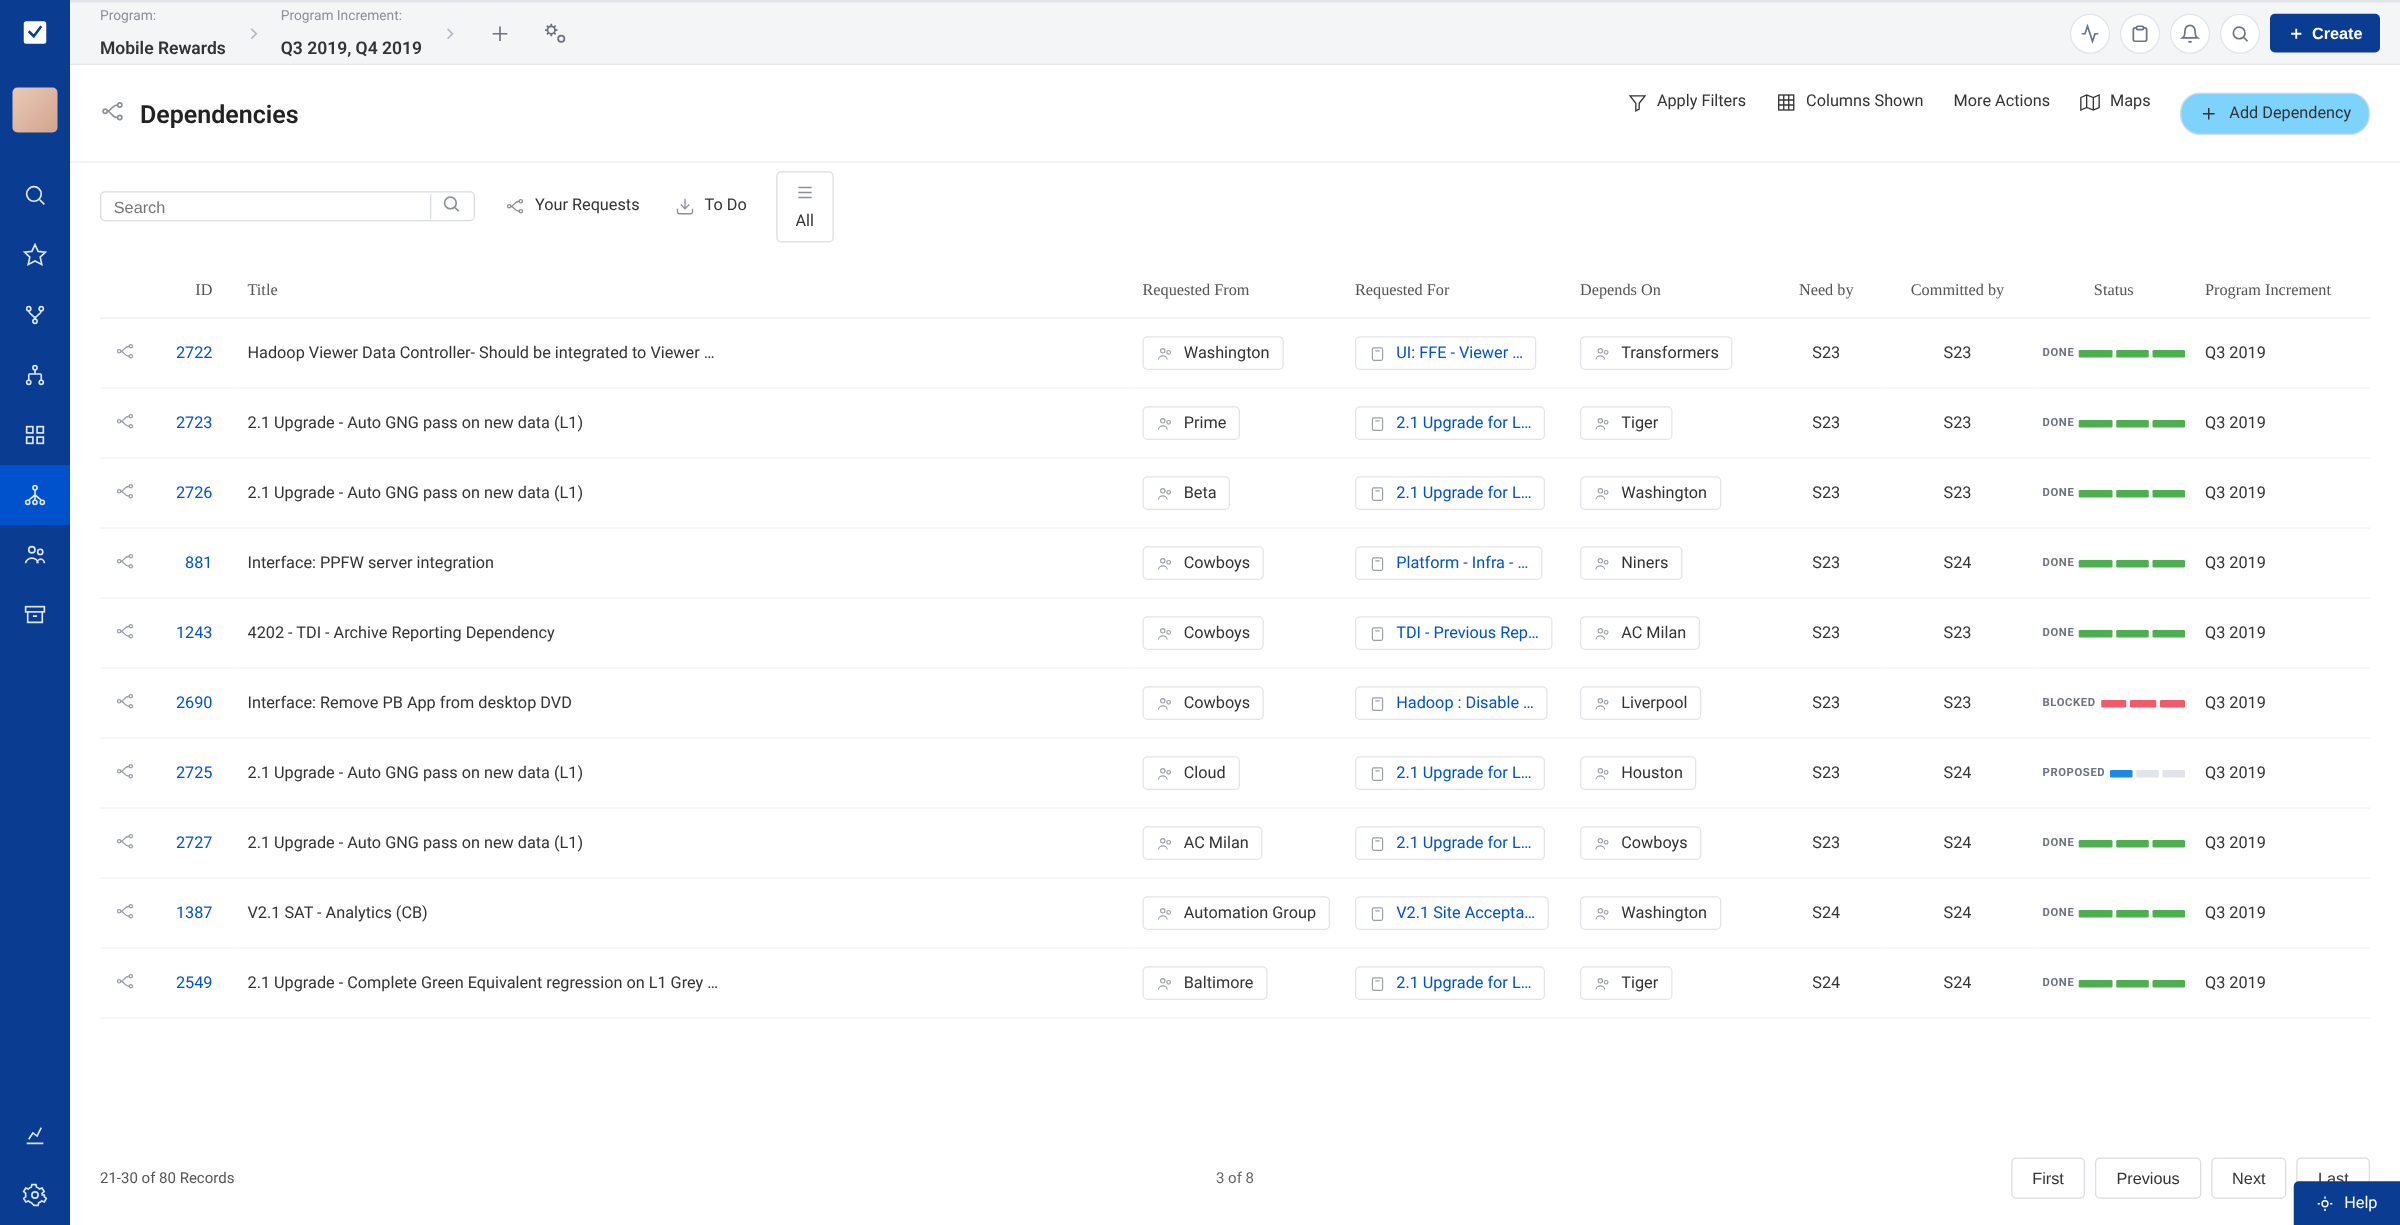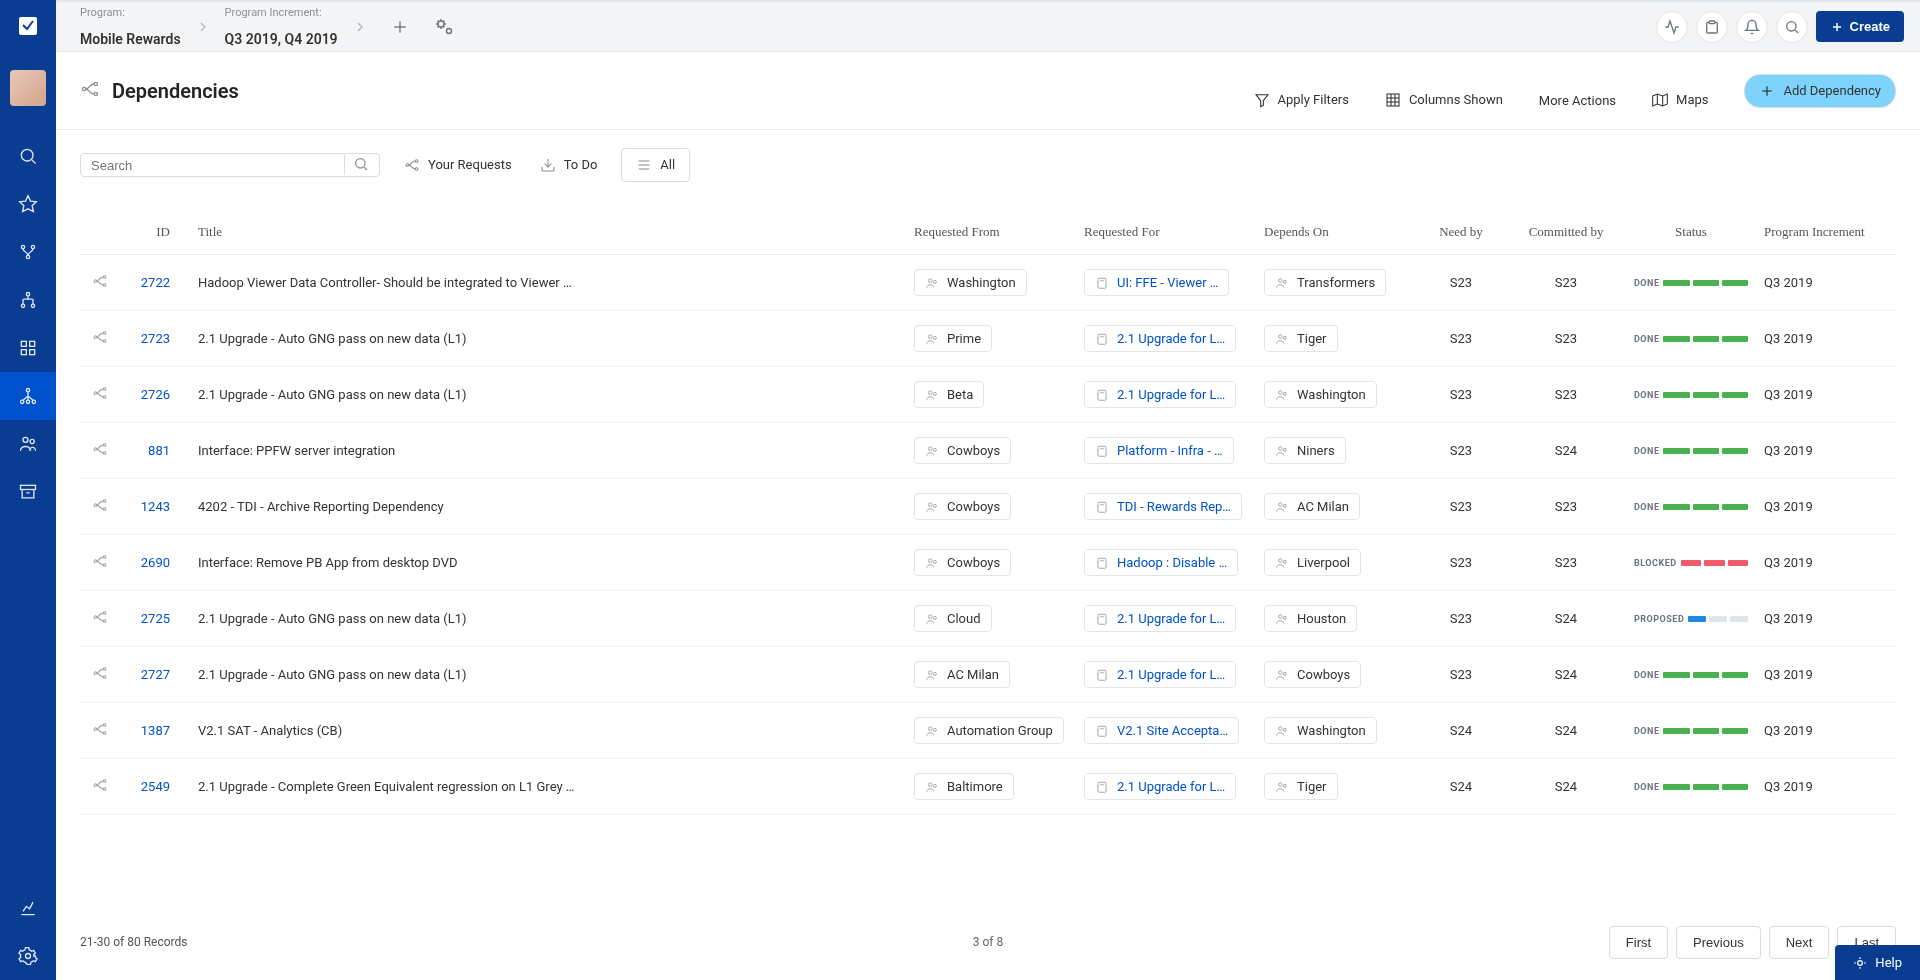--- a/index.html
+++ b/index.html
@@ -23,31 +23,31 @@
 .top-icons { display: flex; gap: 8px; margin-left: 8px; }
 .top-icon-btn { width: 36px; height: 36px; display: flex; align-items: center; justify-content: center; color: #6b7280; cursor: pointer; }
 .top-right { margin-left: auto; display: flex; align-items: center; gap: 8px; }
 .circle-btn { width: 32px; height: 32px; border: 1px solid #e1e4e8; border-radius: 50%; display: flex; align-items: center; justify-content: center; background: #fff; cursor: pointer; color: #6b7280; }
 .create-btn { background: #0a3d91; color: #fff; border: none; padding: 8px 14px; border-radius: 4px; font-size: 13px; font-weight: 600; display: flex; align-items: center; gap: 6px; cursor: pointer; }
 
 
 .page-header { position: absolute; left: 56px; right: 0; top: 52px; height: 78px; border-bottom: 1px solid #ebedf0; display: flex; align-items: center; padding: 0 24px; }
 .page-title-wrap { display: flex; align-items: center; gap: 12px; }
 .page-title { font-size: 20px; font-weight: 600; color: #222; }
-.header-actions { margin-left: auto; display: flex; align-items: flex-end; gap: 36px; }
+.header-actions { margin-left: auto; display: flex; align-items: flex-start; gap: 24px; }
 .hdr-action { display: flex; align-items: center; gap: 8px; color: #333; font-size: 13px; cursor: pointer; }
 .hdr-outline-btn { border: 1px solid #d9dce1; border-radius: 16px; padding: 8px 14px; display: flex; align-items: center; gap: 8px; cursor: pointer; background: #7dd3fc; }
 
 
 .toolbar { position: absolute; left: 56px; right: 0; top: 130px; height: 70px; display: flex; align-items: center; padding: 0 24px; gap: 20px; }
 .search-wrap { display: flex; align-items: center; border: 1px solid #d9dce1; border-radius: 4px; height: 24px; width: 300px; padding: 0 10px; }
 .search-wrap input { border: none; outline: none; flex: 1; font-size: 13px; background: transparent; }
 .search-wrap .divider { width: 1px; height: 20px; background: #d9dce1; margin: 0 8px; }
 .tb-btn { display: flex; align-items: flex-start; gap: 8px; color: #333; font-size: 13px; padding: 8px 4px; cursor: pointer; }
-.tb-outline { border: 1px solid #d9dce1; border-radius: 4px; padding: 8px 14px; }
+.tb-outline { border: 1px solid #d9dce1; border-radius: 4px; padding: 8px 14px; flex-direction: column; }
 
 
 .table-wrap { position: absolute; left: 80px; right: 24px; top: 210px; bottom: 70px; overflow: hidden; }
 table { width: 100%; border-collapse: collapse; table-layout: fixed; }
 thead th { text-align: left; font-weight: 400; color: #555; font-size: 13px; padding: 14px 8px; border-bottom: 1px solid #ebedf0; font-family: Liberation Serif, serif; }
 thead th.center, tbody td.center { text-align: center; }
 tbody td { padding: 14px 8px; border-bottom: 1px solid #f1f2f4; font-size: 13px; color: #333; vertical-align: middle; white-space: nowrap; overflow: hidden; text-overflow: ellipsis; }
 .id-link { color: #0052cc; font-weight: 400; cursor: pointer; text-align: right; display: inline-block; }
 .link-text { color: #0052cc; cursor: pointer; }
 .cell-chip { display: inline-flex; align-items: center; gap: 8px; border: 1px solid #e1e4e8; border-radius: 4px; padding: 5px 10px; max-width: 100%; background: #fff; }
@@ -548,21 +548,21 @@
                 <circle cx="17" cy="10" r="2.5"></circle>
                 <path d="M3 20c0-3 3-5 6-5s6 2 6 5"></path>
               </svg>
               <span class="txt">Cowboys</span>
             </div></td>
           <td><div class="cell-chip">
               <svg class="chip-icon" viewBox="0 0 24 24" fill="none" stroke="#9aa0a9" stroke-width="1.6">
                 <rect x="5" y="4" width="14" height="17" rx="2"></rect>
                 <line x1="9" y1="8" x2="15" y2="8"></line>
               </svg>
-              <span class="txt link-text">TDI - Rewards Rep…</span>
+              <span class="txt link-text">TDI - Previous Rep…</span>
             </div></td>
           <td><div class="cell-chip">
               <svg class="chip-icon" viewBox="0 0 24 24" fill="none" stroke="#9aa0a9" stroke-width="1.6">
                 <circle cx="9" cy="8" r="3"></circle>
                 <circle cx="17" cy="10" r="2.5"></circle>
                 <path d="M3 20c0-3 3-5 6-5s6 2 6 5"></path>
               </svg>
               <span class="txt">AC Milan</span>
             </div></td>
           <td class="center">S23</td>

